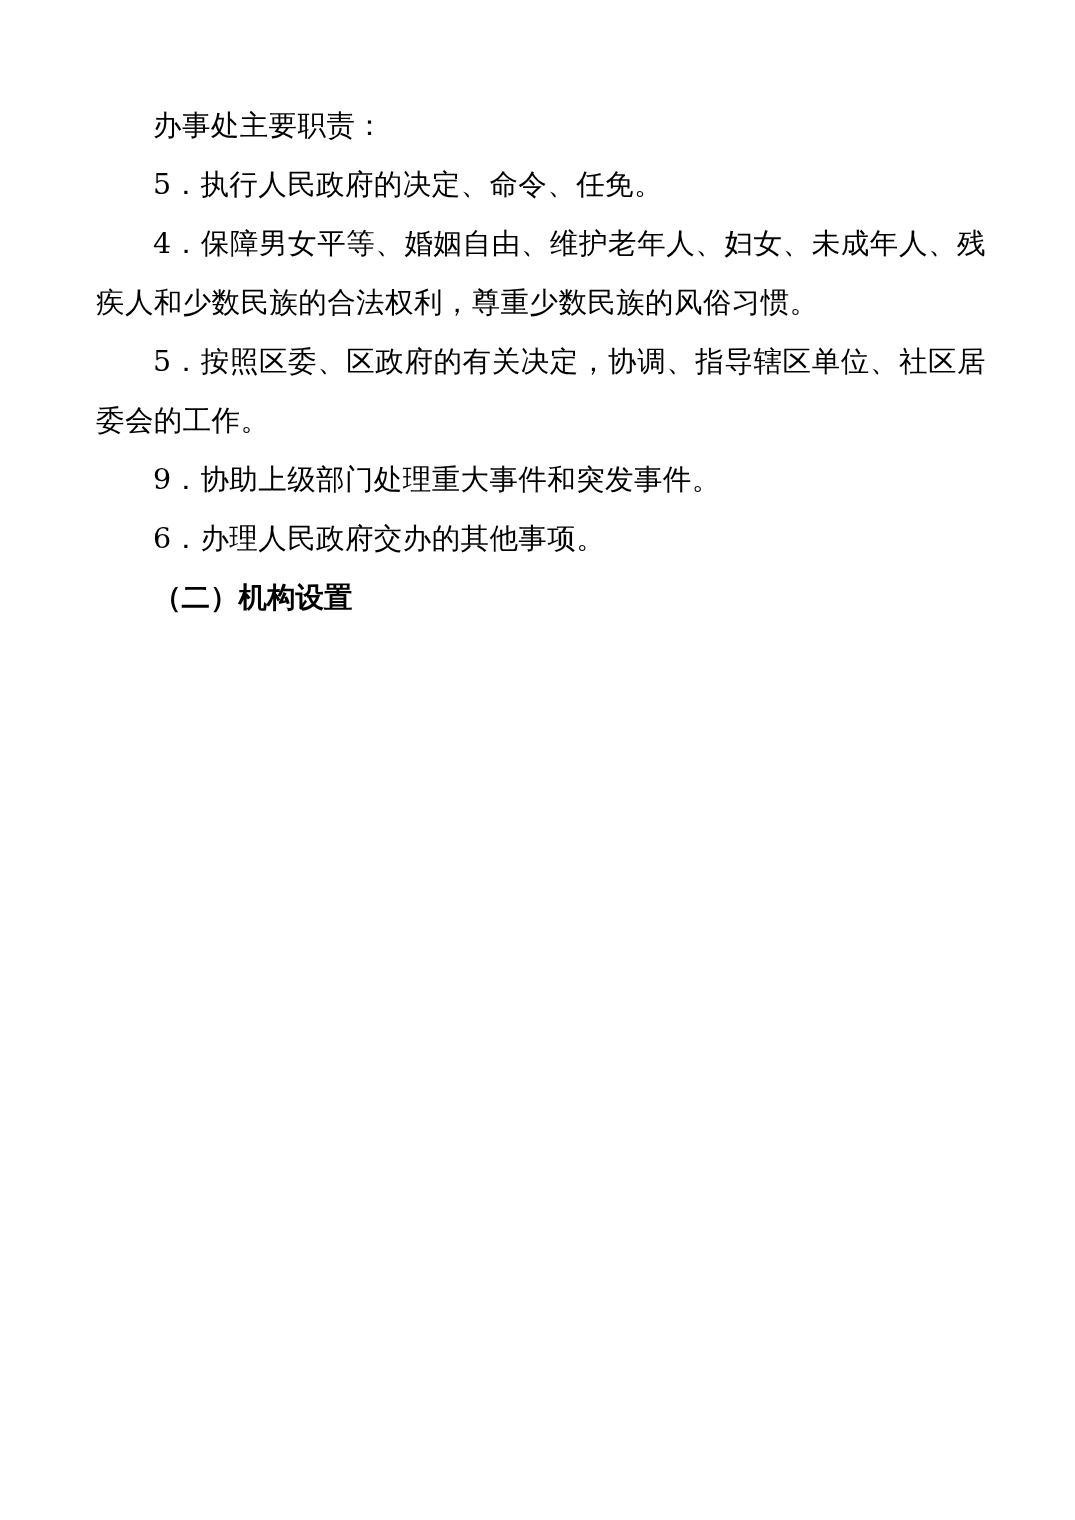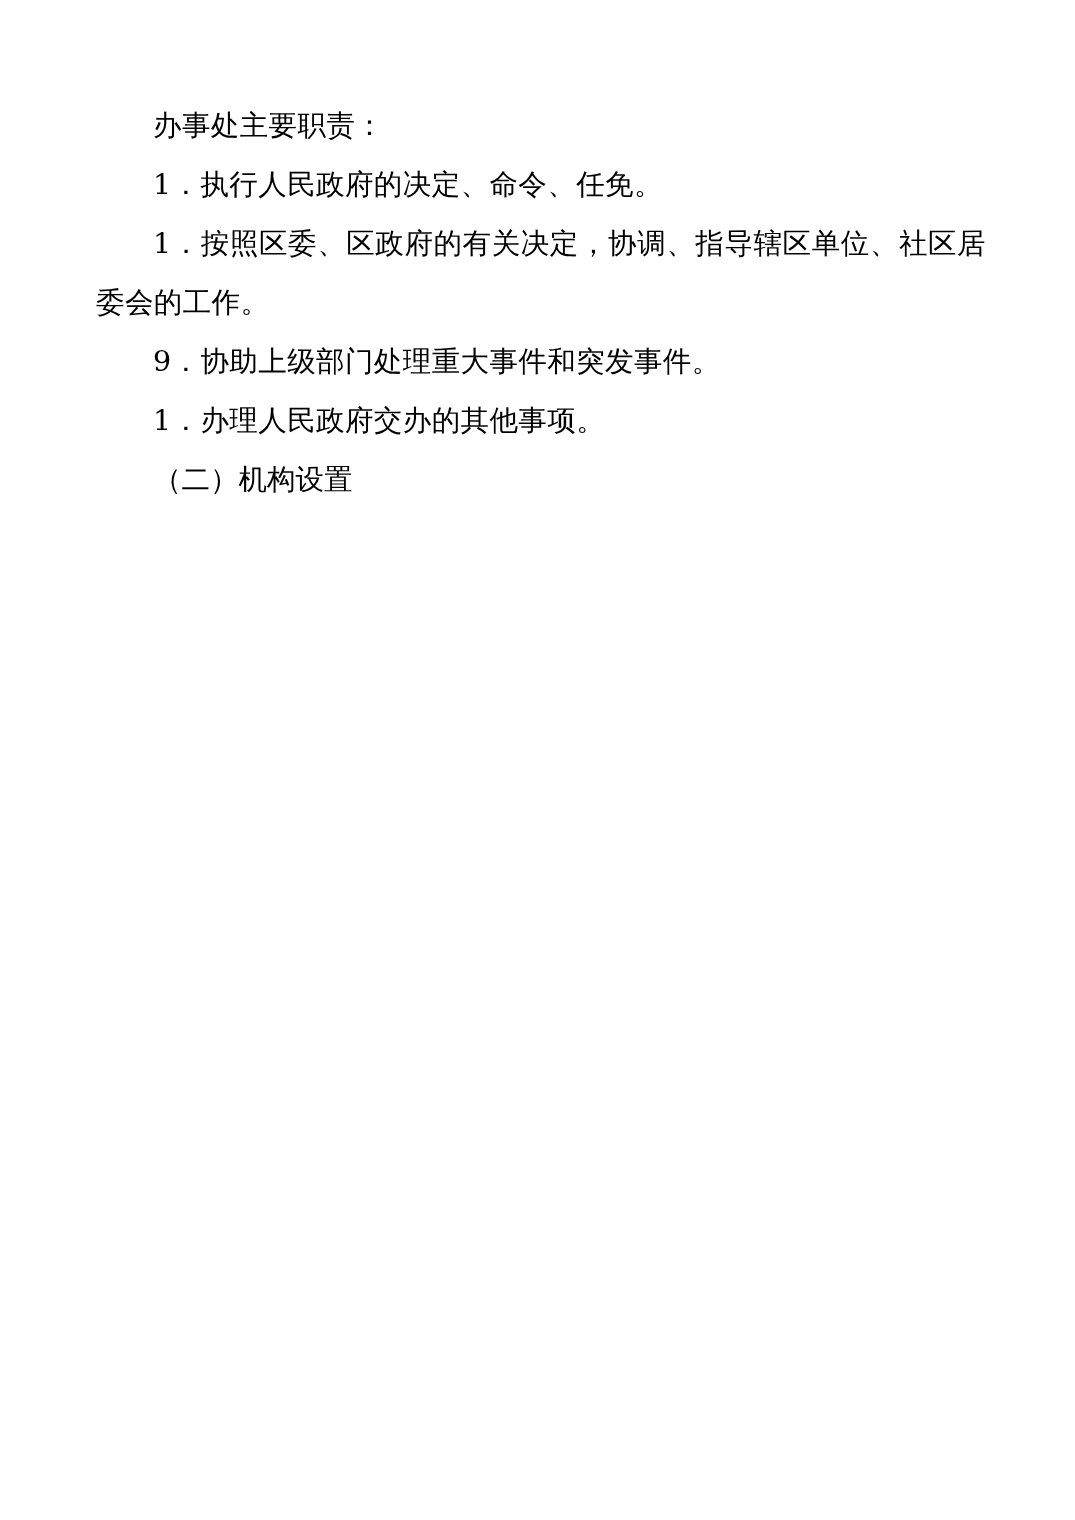--- a/index.html
+++ b/index.html
@@ -31,21 +31,21 @@
     text-justify: inter-ideograph;
     margin: 0;
     white-space: pre-wrap;
   }
   .indent {
     text-indent: 2em;
   }
   .heading {
     font-size: 28.5px;
     line-height: 59px;
-    font-weight: normal;
+    font-weight: bold;
     text-indent: 2em;
     margin: 0;
     font-family: "DejaVu Serif", "Liberation Serif", serif;
   }
   .page-number {
     position: absolute;
     left: 0;
     right: 0;
     top: 1448px;
     text-align: center;
@@ -53,20 +53,21 @@
     font-family: "DejaVu Serif", "Liberation Serif", serif;
     color: #000000;
   }
 </style>
 </head>
 <body>
 
 <div class="page">
   <div class="content">
     <p class="para indent">办事处主要职责：</p>
-    <p class="para indent">1．执行人民政府的决定、命令、任免。</p>
-    <p class="para indent">1．按照区委、区政府的有关决定，协调、指导辖区单位、社区居委会的工作。</p>
+    <p class="para indent">5．执行人民政府的决定、命令、任免。</p>
+    <p class="para indent">4．保障男女平等、婚姻自由、维护老年人、妇女、未成年人、残疾人和少数民族的合法权利，尊重少数民族的风俗习惯。</p>
+    <p class="para indent">5．按照区委、区政府的有关决定，协调、指导辖区单位、社区居委会的工作。</p>
     <p class="para indent">9．协助上级部门处理重大事件和突发事件。</p>
-    <p class="para indent">1．办理人民政府交办的其他事项。</p>
+    <p class="para indent">6．办理人民政府交办的其他事项。</p>
     <p class="heading">（二）机构设置</p>
   </div>
   <div class="page-number">2</div>
 </div>
 
 </body></html>

